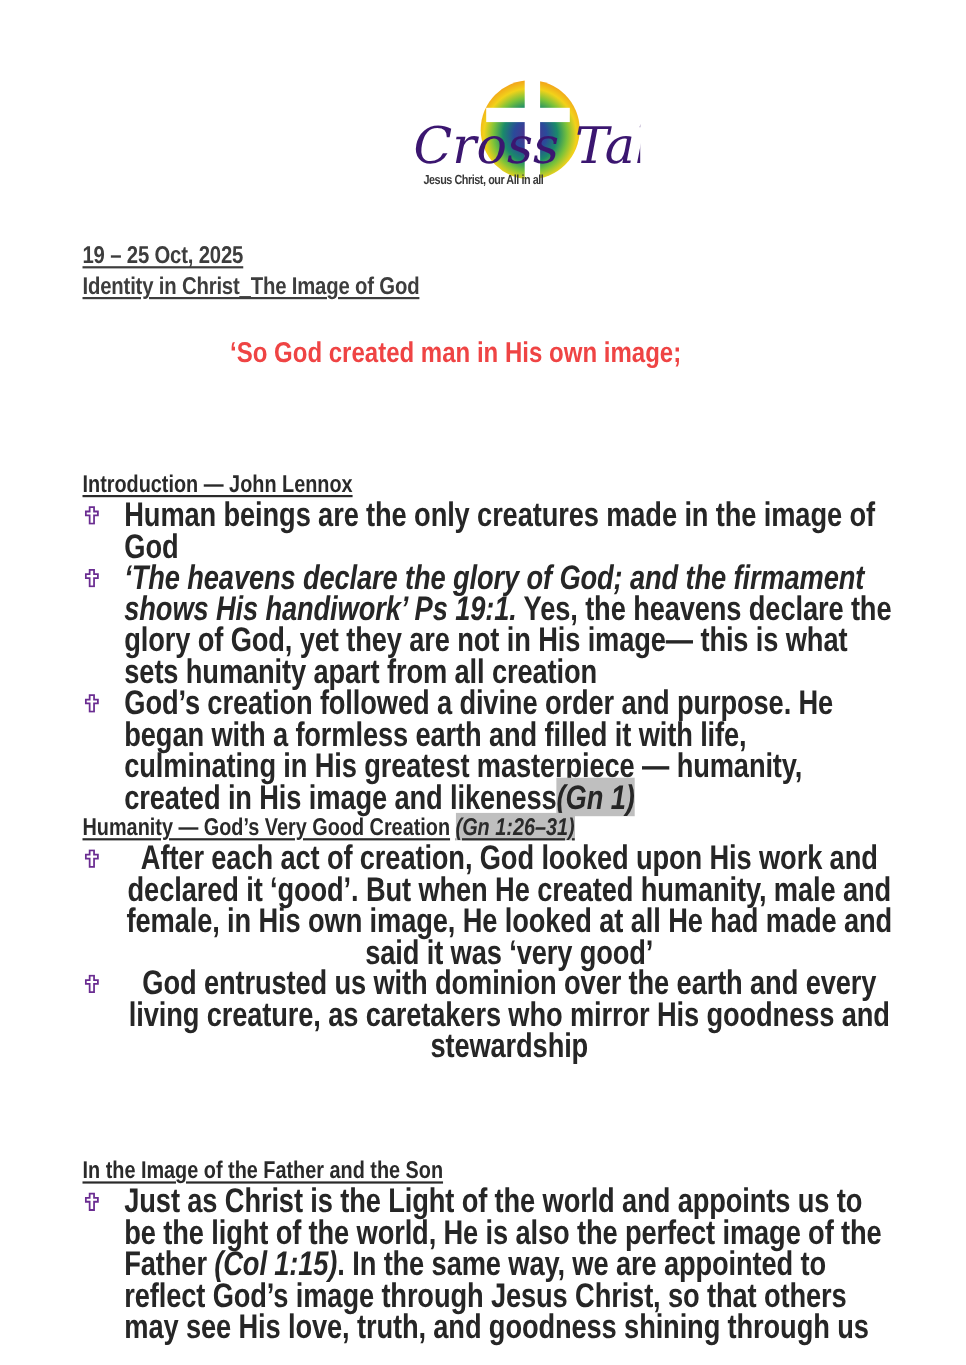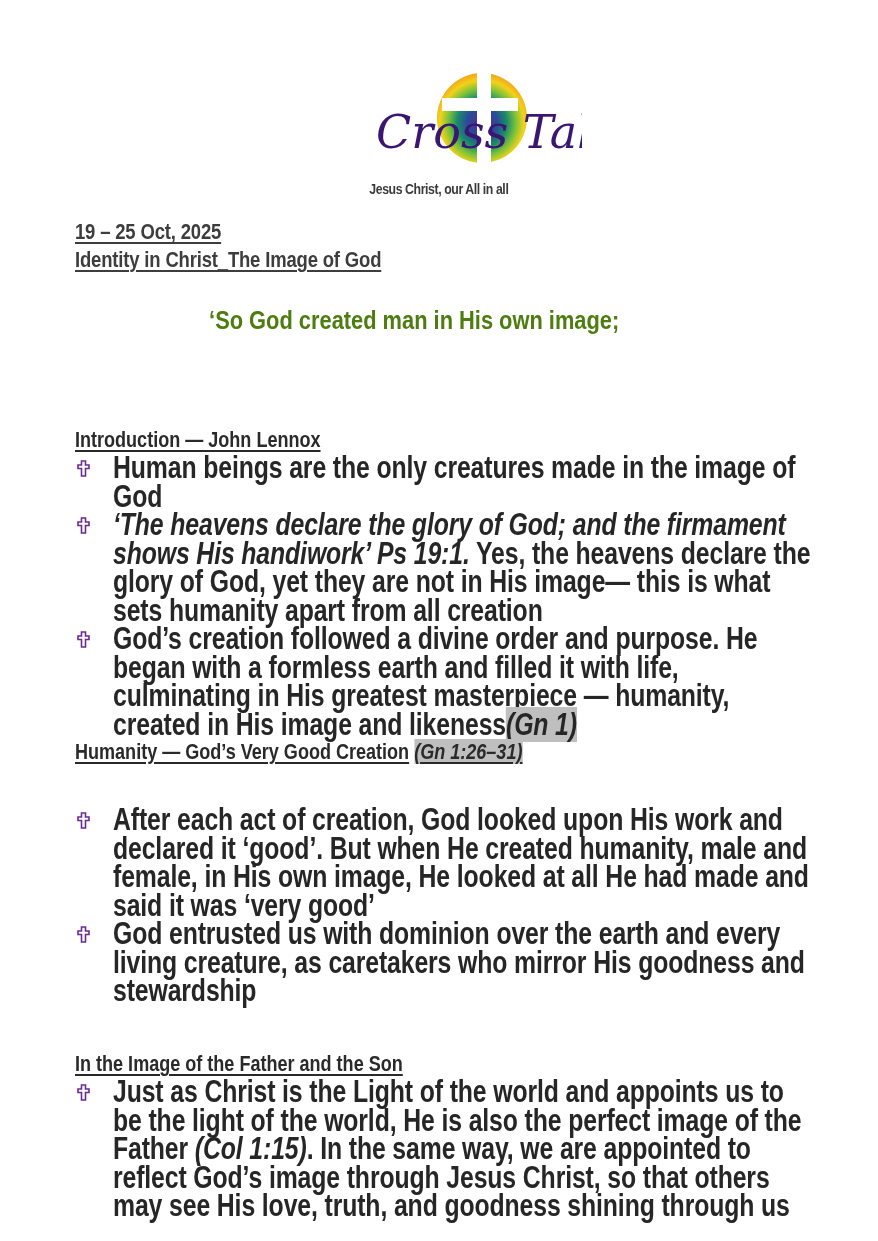--- a/index.html
+++ b/index.html
@@ -2,32 +2,32 @@
 <html><head>
 <meta charset="utf-8">
 <style>
   html, body { margin: 0; padding: 0; background: #ffffff; }
   body { width: 878px; height: 1241px; position: relative; overflow: hidden;
          font-family: "Liberation Sans", "DejaVu Sans", sans-serif; color: #222222; }
 
   
   .logo { position: absolute; left: 370px; top: 70px; width: 212px; height: 95px; }
   .logo svg { width: 100%; height: 100%; }
-  .tagline { position: absolute; left: 0; width: 878px; top: 180px; text-align: center;
-             font-weight: bold; font-size: 15px; color: #3a3a3a; letter-spacing: -0.5px; }
+  .tagline { position: absolute; left: 0; width: 878px; top: 156px; text-align: center;
+             font-weight: bold; font-size: 12px; color: #3a3a3a; letter-spacing: -0.5px; }
   .tagline span { display: inline-block; transform: scaleX(0.82); }
 
   
   .hdr { position: absolute; left: 75px; font-weight: bold; font-size: 22px; color: #3d3d3d;
          text-decoration: underline; text-decoration-thickness: 2px; text-underline-offset: 3px;
          white-space: nowrap; transform: scaleX(0.84); transform-origin: left top; letter-spacing: -0.2px; }
 
   
   .verse { position: absolute; left: 0; width: 828px; top: 304px; text-align: center;
-           color: #4d7c0f; font-weight: bold; font-size: 26px; line-height: 33px; }
+           color: #ef4444; font-weight: bold; font-size: 26px; line-height: 33px; }
   .verse .vline { display: block; white-space: nowrap; }
   .verse .vline span.inner { display: inline-block; transform: scaleX(0.84); }
   .verse .ref { font-size: 18px; }
 
   
   .sec { position: absolute; left: 75px; font-weight: bold; font-size: 22px; color: #2a2a2a;
          white-space: nowrap; transform: scaleX(0.82); transform-origin: left top; }
   .sec .u { text-decoration: underline; text-decoration-thickness: 2px; text-underline-offset: 3px; }
   .hl { background: #bfbfbf; font-style: italic; }
 
@@ -90,21 +90,21 @@
     <svg class="bullet" viewBox="0 0 13 17">
         <path d="M4.5 1h4v4h3.5v3.5h-3.5v7.5h-4v-7.5h-3.5v-3.5h3.5z" fill="none" stroke="#6a2c91" stroke-width="1.6"></path>
       </svg>
     <span class="txt"><span>God’s creation followed a divine order and purpose. He began with a formless earth and filled it with life, culminating in His greatest masterpiece — humanity, created in His image and likeness</span><span class="hl">(Gn 1)</span></span>
   </li>
 </ul>
 
 <div class="sec" style="top:739px;">
   <span class="u">Humanity — God’s Very Good Creation</span> <span class="u hl">(Gn 1:26–31)</span>
 </div>
-<ul class="list" style="top:806px;">
+<ul class="list" style="top:766px;text-align:center;">
   <li>
     <svg class="bullet" viewBox="0 0 13 17">
         <path d="M4.5 1h4v4h3.5v3.5h-3.5v7.5h-4v-7.5h-3.5v-3.5h3.5z" fill="none" stroke="#6a2c91" stroke-width="1.6"></path>
       </svg>
     <span class="txt">After each act of creation, God looked upon His work and declared it ‘good’. But when He created humanity, male and female, in His own image, He looked at all He had made and said it was ‘very good’</span>
   </li>
   <li>
     <svg class="bullet" viewBox="0 0 13 17">
         <path d="M4.5 1h4v4h3.5v3.5h-3.5v7.5h-4v-7.5h-3.5v-3.5h3.5z" fill="none" stroke="#6a2c91" stroke-width="1.6"></path>
       </svg>

